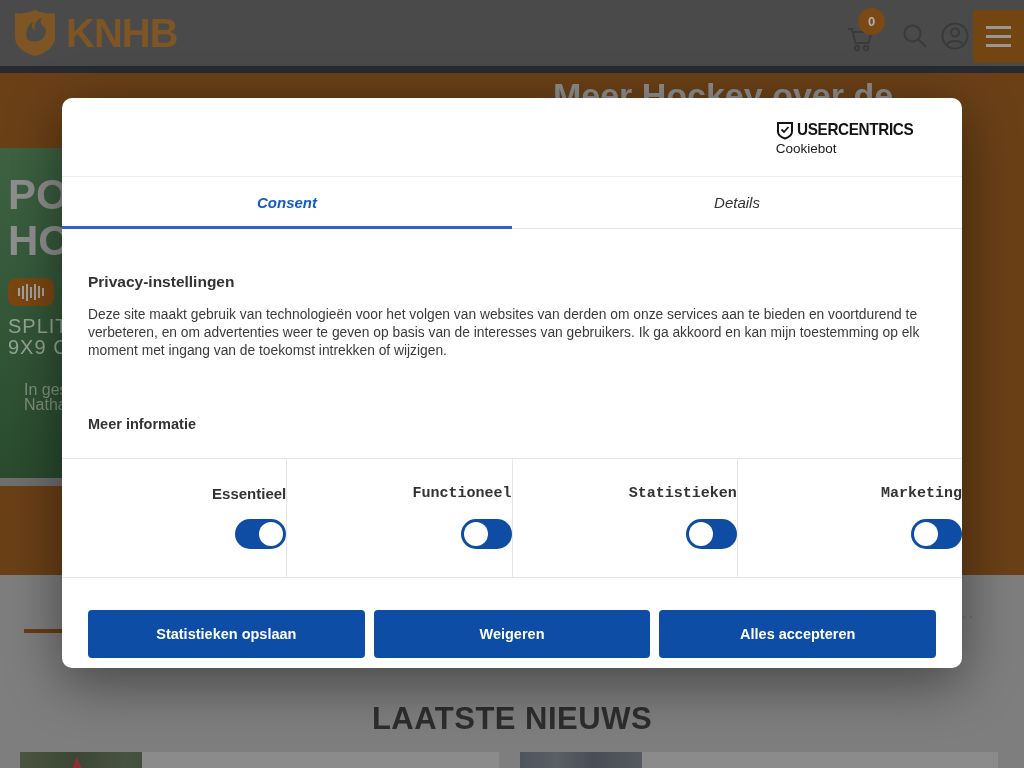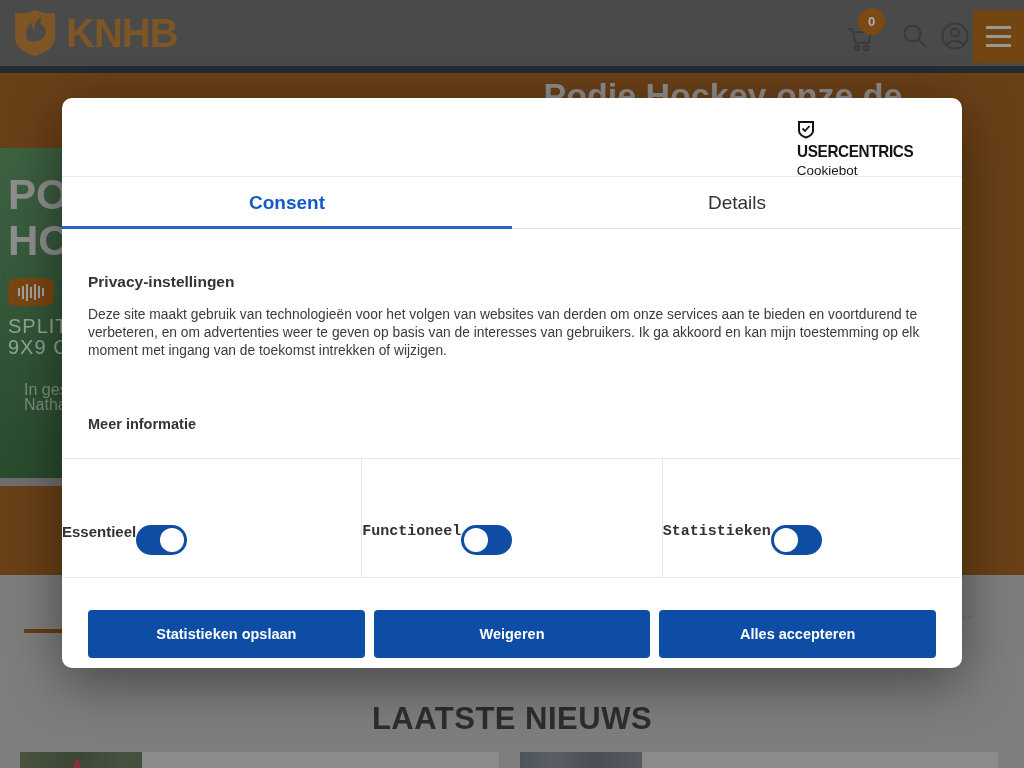--- a/index.html
+++ b/index.html
@@ -48,55 +48,55 @@
       radial-gradient(circle at 42% 55%, #968d7e 0 7px, rgba(0,0,0,0) 8px),
       radial-gradient(circle at 66% 60%, #8a8173 0 8px, rgba(0,0,0,0) 9px),
       radial-gradient(circle at 88% 50%, #9a9184 0 6px, rgba(0,0,0,0) 7px),
       linear-gradient(90deg,#4e545c,#5a5f66 30%,#494e56 60%,#555a61); }
 
   
   .modal { position:absolute; left:62px; top:98px; width:900px; height:570px; background:#ffffff;
     border-radius:10px; box-shadow:0 14px 55px rgba(0,0,0,0.45); z-index:10; overflow:hidden; }
   .modal-header { height:79px; border-bottom:1px solid #ececec; position:relative; }
   .uc-logo { position:absolute; right:36px; top:22px; }
-  .uc-top { display:flex; align-items:flex-start; gap:3px;flex-direction:column; }
+  .uc-top { display:flex; align-items:flex-end; gap:3px; }
   .uc-brand { font-size:17px; font-weight:800; color:#141414; letter-spacing:-0.4px; transform:scaleX(0.9); transform-origin:left; white-space:nowrap; }
   .uc-product { font-size:13.5px; color:#1a1a1a; margin-top:1px; }
   .tabs { display:flex; height:52px; border-bottom:1px solid #e3e3e3; }
-  .tab { flex:1; display:flex; align-items:center; justify-content:center; font-size:19px; font-weight:500;
-    color:#333; background:none; border:none; cursor:pointer; position:relative; }
+  .tab { flex:1; display:flex; align-items:center; justify-content:center; font-size:15px; font-weight:500;
+    color:#333; background:none; border:none; cursor:pointer; position:relative;font-style:italic; }
   .tab.active { color:#135bc6; font-weight:bold; }
   .tab.active::after { content:""; position:absolute; left:0; right:0; bottom:-1px; height:3px; background:#2d64c0; }
   .modal-body { padding:0 26px; }
   .privacy-heading { margin-top:44px; font-size:15.5px; font-weight:bold; color:#333; }
   .privacy-text { margin-top:15px; width:852px; font-size:13.8px; line-height:18px; color:#3b3b3b; }
   .more-info { display:inline-block; margin-top:56px; font-size:14.5px; font-weight:bold; color:#333;
     background:none; border:none; cursor:pointer; padding:0; }
   .categories { margin-top:25px; margin-left:-26px; width:900px; height:120px; display:flex;
     border-top:1px solid #e6e6e6; border-bottom:1px solid #e6e6e6; }
-  .category { flex:1; display:flex; flex-direction:row; align-items:center; padding-top:26px; }
+  .category { flex:1; display:flex; flex-direction:column; align-items:flex-end; padding-top:26px; }
   .category + .category { border-left:1px solid #e6e6e6;font-family:Liberation Mono, monospace; }
   .cat-label { font-size:15px; font-weight:bold; color:#333; }
   .toggle { margin-top:17px; width:51px; height:30px; border-radius:15px; background:#0e4da3;
     position:relative; border:none; cursor:pointer; }
   .toggle .knob { position:absolute; top:3px; left:3px; width:24px; height:24px; border-radius:50%; background:#fff; }
   .toggle.on .knob { left:auto; right:3px; }
   .actions { display:flex; gap:9px; margin-top:32px; }
   .action-btn { flex:1; height:48px; background:#0d4da6; color:#fff; font-family:"Liberation Sans",sans-serif;
     font-size:14.5px; font-weight:bold; border:none; border-radius:4px; cursor:pointer; }
 
   svg { display:block; }
 </style>
 </head>
 <body>
 
 <div class="screen">
 
   <div class="hero">
-    <div class="hero-title">Podie Hockey onze de</div>
+    <div class="hero-title">Meer Hockey over de</div>
     <div class="hero-art">
       <div class="big"><span>PO</span><br><span>HO</span></div>
       <div class="wave-badge">
         <i style="height:8px"></i>
           <i style="height:13px"></i>
           <i style="height:17px"></i>
           <i style="height:11px"></i>
           <i style="height:16px"></i>
           <i style="height:12px"></i>
           <i style="height:8px"></i>
@@ -196,20 +196,26 @@
           <button class="toggle">
               <span class="knob"></span>
             </button>
         </div>
         <div class="category">
           <span class="cat-label">Statistieken</span>
           <button class="toggle">
               <span class="knob"></span>
             </button>
         </div>
+        <div class="category">
+          <span class="cat-label">Marketing</span>
+          <button class="toggle">
+              <span class="knob"></span>
+            </button>
+        </div>
       </div>
 
       <div class="actions">
         <button class="action-btn">Statistieken opslaan</button>
         <button class="action-btn">Weigeren</button>
         <button class="action-btn">Alles accepteren</button>
       </div>
     </div>
   </div>
 

